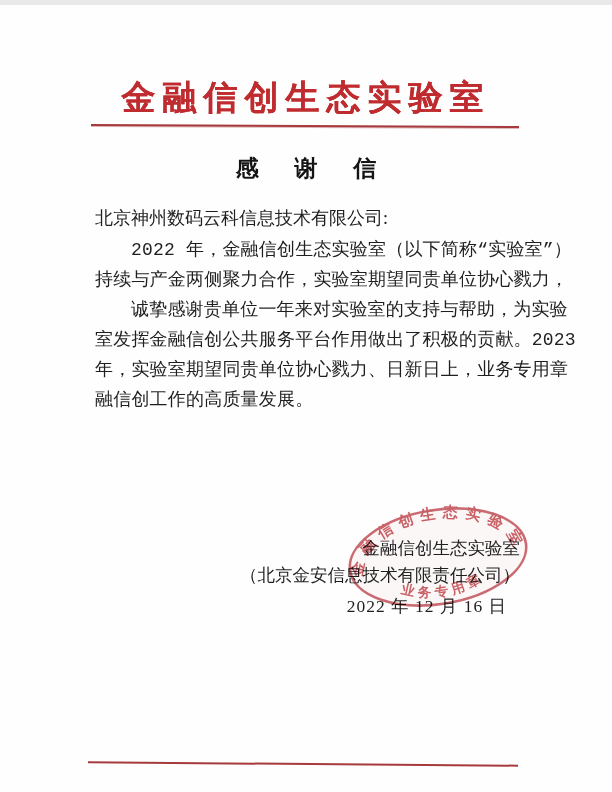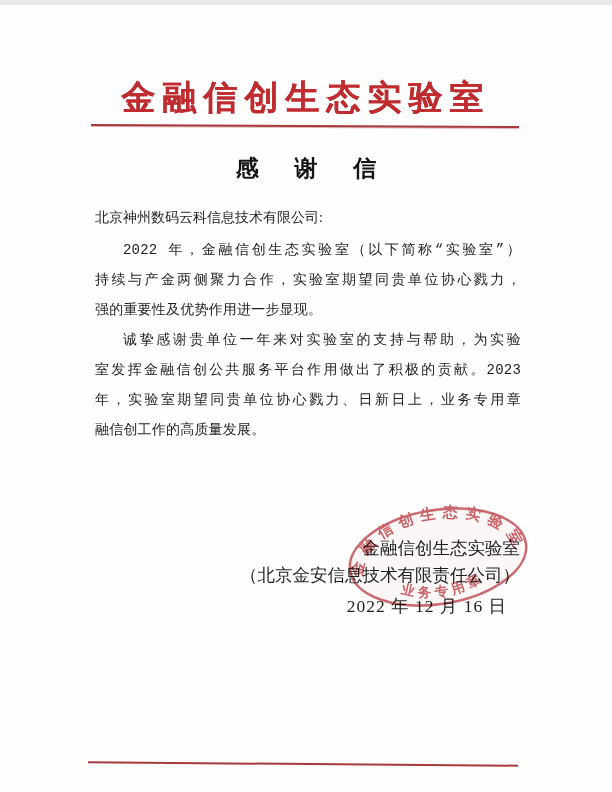--- a/index.html
+++ b/index.html
@@ -37,21 +37,21 @@
   .letter-title{
     position:absolute;left:0;top:148px;width:612px;margin:0;
     text-align:center;
     font-size:23px;font-weight:bold;
     letter-spacing:15px;text-indent:15px;
     color:#141414;
   }
   
   .body-block{
     position:absolute;left:95px;top:198px;width:426px;
-    font-size:14px;line-height:30px;
+    font-size:18px;line-height:30px;
   }
   .salutation{margin:0 0 2px 0;}
   .line{
     height:30px;
     text-align:justify;
     text-align-last:justify;
     letter-spacing:.2px;
     white-space:nowrap;
     font-family:Liberation Mono, monospace;
   }
@@ -87,21 +87,20 @@
   <div class="head-rule"></div>
 
   <h1 class="letter-title">感 谢 信</h1>
 
   <div class="body-block">
     <div class="salutation">北京神州数码云科信息技术有限公司:</div>
 
     <div>
       <div class="line indent">2022 年，金融信创生态实验室（以下简称“实验室”）</div>
       <div class="line">持续与产金两侧聚力合作，实验室期望同贵单位协心戮力，</div>
-      <div class="line short">强的重要性及优势作用进一步显现。</div>
     </div>
 
     <div>
       <div class="line indent">诚挚感谢贵单位一年来对实验室的支持与帮助，为实验</div>
       <div class="line">室发挥金融信创公共服务平台作用做出了积极的贡献。2023</div>
       <div class="line">年，实验室期望同贵单位协心戮力、日新日上，业务专用章</div>
       <div class="line short">融信创工作的高质量发展。</div>
     </div>
   </div>
 

